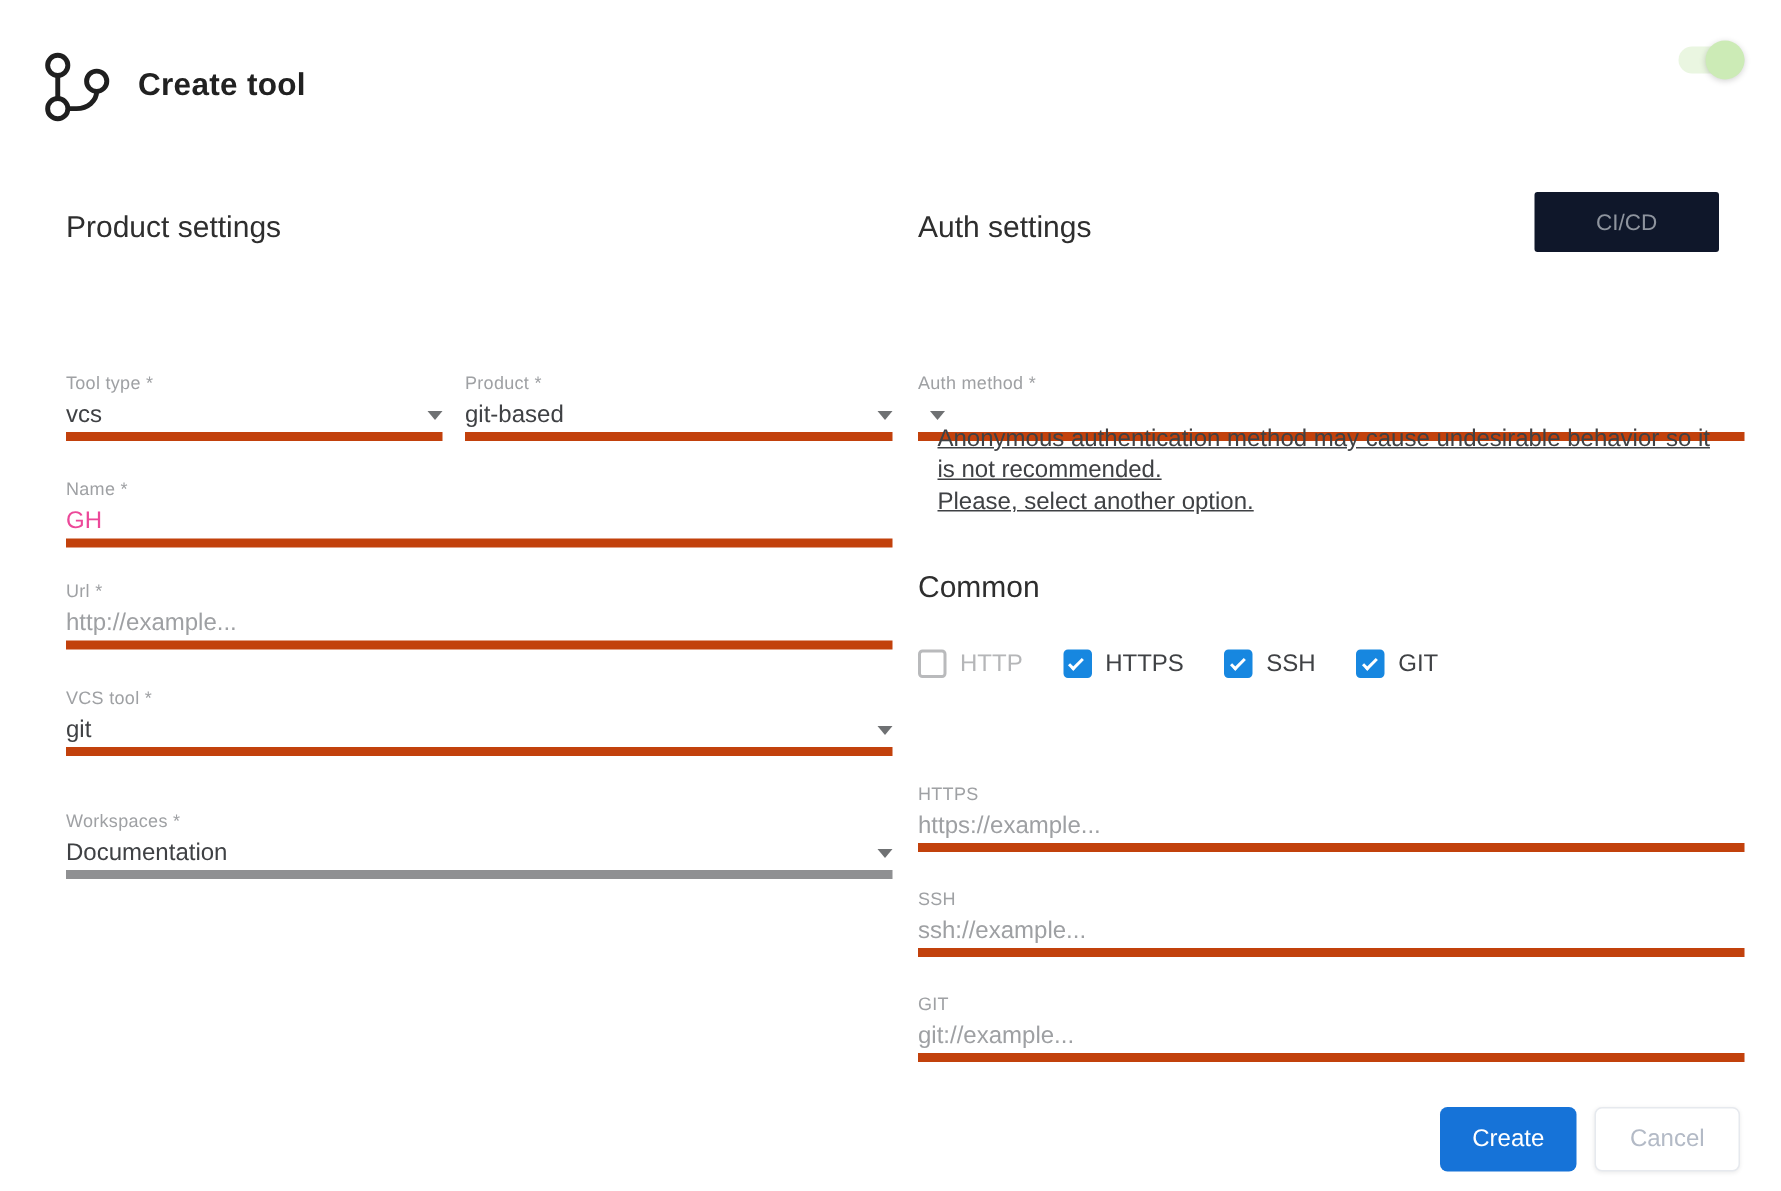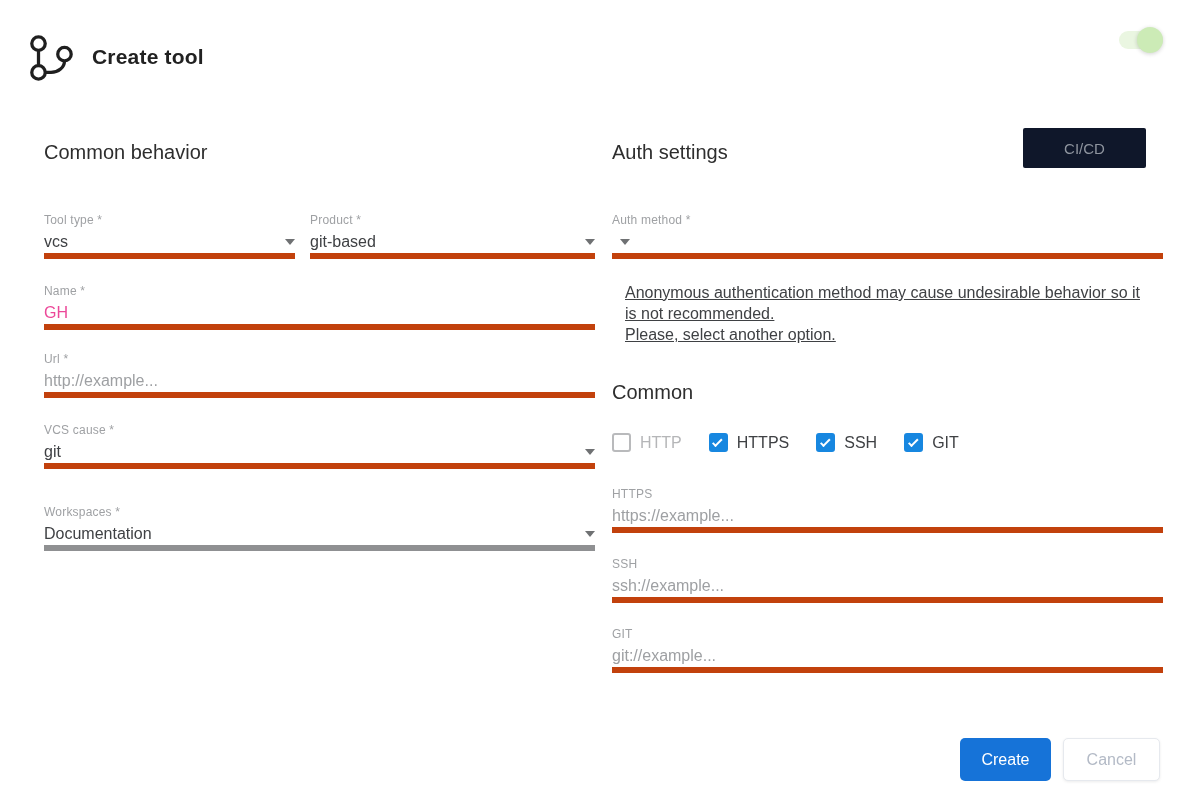--- a/index.html
+++ b/index.html
@@ -13,21 +13,21 @@
   .toggle { position:absolute; left:1119px; top:31px; width:44px; height:18px; border-radius:9px; background:#eaf6e1; cursor:pointer; }
   .toggle .knob { position:absolute; top:-4px; left:-2px; width:26px; height:26px; border-radius:50%;
     background:#ccebb6; box-shadow:0 1px 4px rgba(0,0,0,.18); transition:left .2s; }
   .toggle.on .knob { left:18px; }
 
   
   .section-heading { position:absolute; font-size:20px; font-weight:400; color:#2e2e2e; }
 
   
   .field { position:absolute; }
-  .field-label { font-size:12px; line-height:14px; color:#9fa1a4; margin-bottom:6px; letter-spacing:.2px; }
+  .field-label { font-size:12px; line-height:14px; color:#9fa1a4; margin-bottom:6px; letter-spacing:.2px;margin-top:35px; }
   .field-control { display:flex; align-items:center; height:26px; border-bottom:6px solid #c2410c; padding-bottom:2px; }
   .field-control.dark-line { border-bottom-color:#8f9092; }
   .field-value { font-size:16px; color:#3f4144; flex:1; white-space:nowrap; overflow:hidden; }
   .field input { border:none; outline:none; background:transparent; width:100%; padding:0;
     font-family:"Liberation Sans", sans-serif; font-size:16px; color:#ec4899; }
   .field input::placeholder { color:#9ea0a3; opacity:1; }
   .arrow-down { width:0; height:0; border-left:5px solid transparent; border-right:5px solid transparent;
     border-top:6px solid #6f7173; margin-left:8px; flex:0 0 auto; }
   .select-control { cursor:pointer; }
 
@@ -69,21 +69,21 @@
     <circle cx="13" cy="41" r="7"></circle>
     <circle cx="40" cy="22" r="7"></circle>
     <line x1="13" y1="18" x2="13" y2="34"></line>
     <path d="M20 41 H26 A14 12 0 0 0 40 29"></path>
   </svg>
   <div class="page-title">Create tool</div>
   <div class="toggle on" id="header-toggle">
     <div class="knob"></div>
   </div>
 
-  <div class="section-heading" style="left:44px; top:141px;">Common behavior</div>
+  <div class="section-heading" style="left:44px; top:141px;">Product settings</div>
 
   <div class="field" style="left:44px; top:213px; width:251px;">
     <div class="field-label">Tool type *</div>
     <div class="field-control select-control">
       <span class="field-value">vcs</span>
       <span class="arrow-down"></span>
     </div>
   </div>
 
   <div class="field" style="left:310px; top:213px; width:285px;">
@@ -102,21 +102,21 @@
   </div>
 
   <div class="field" style="left:44px; top:352px; width:551px;">
     <div class="field-label">Url *</div>
     <div class="field-control">
       <input type="text" placeholder="http://example..." style="">
     </div>
   </div>
 
   <div class="field" style="left:44px; top:423px; width:551px;">
-    <div class="field-label">VCS cause *</div>
+    <div class="field-label">VCS tool *</div>
     <div class="field-control select-control">
       <span class="field-value">git</span>
       <span class="arrow-down"></span>
     </div>
   </div>
 
   <div class="field" style="left:44px; top:505px; width:551px;">
     <div class="field-label">Workspaces *</div>
     <div class="field-control select-control dark-line">
       <span class="field-value">Documentation</span>

